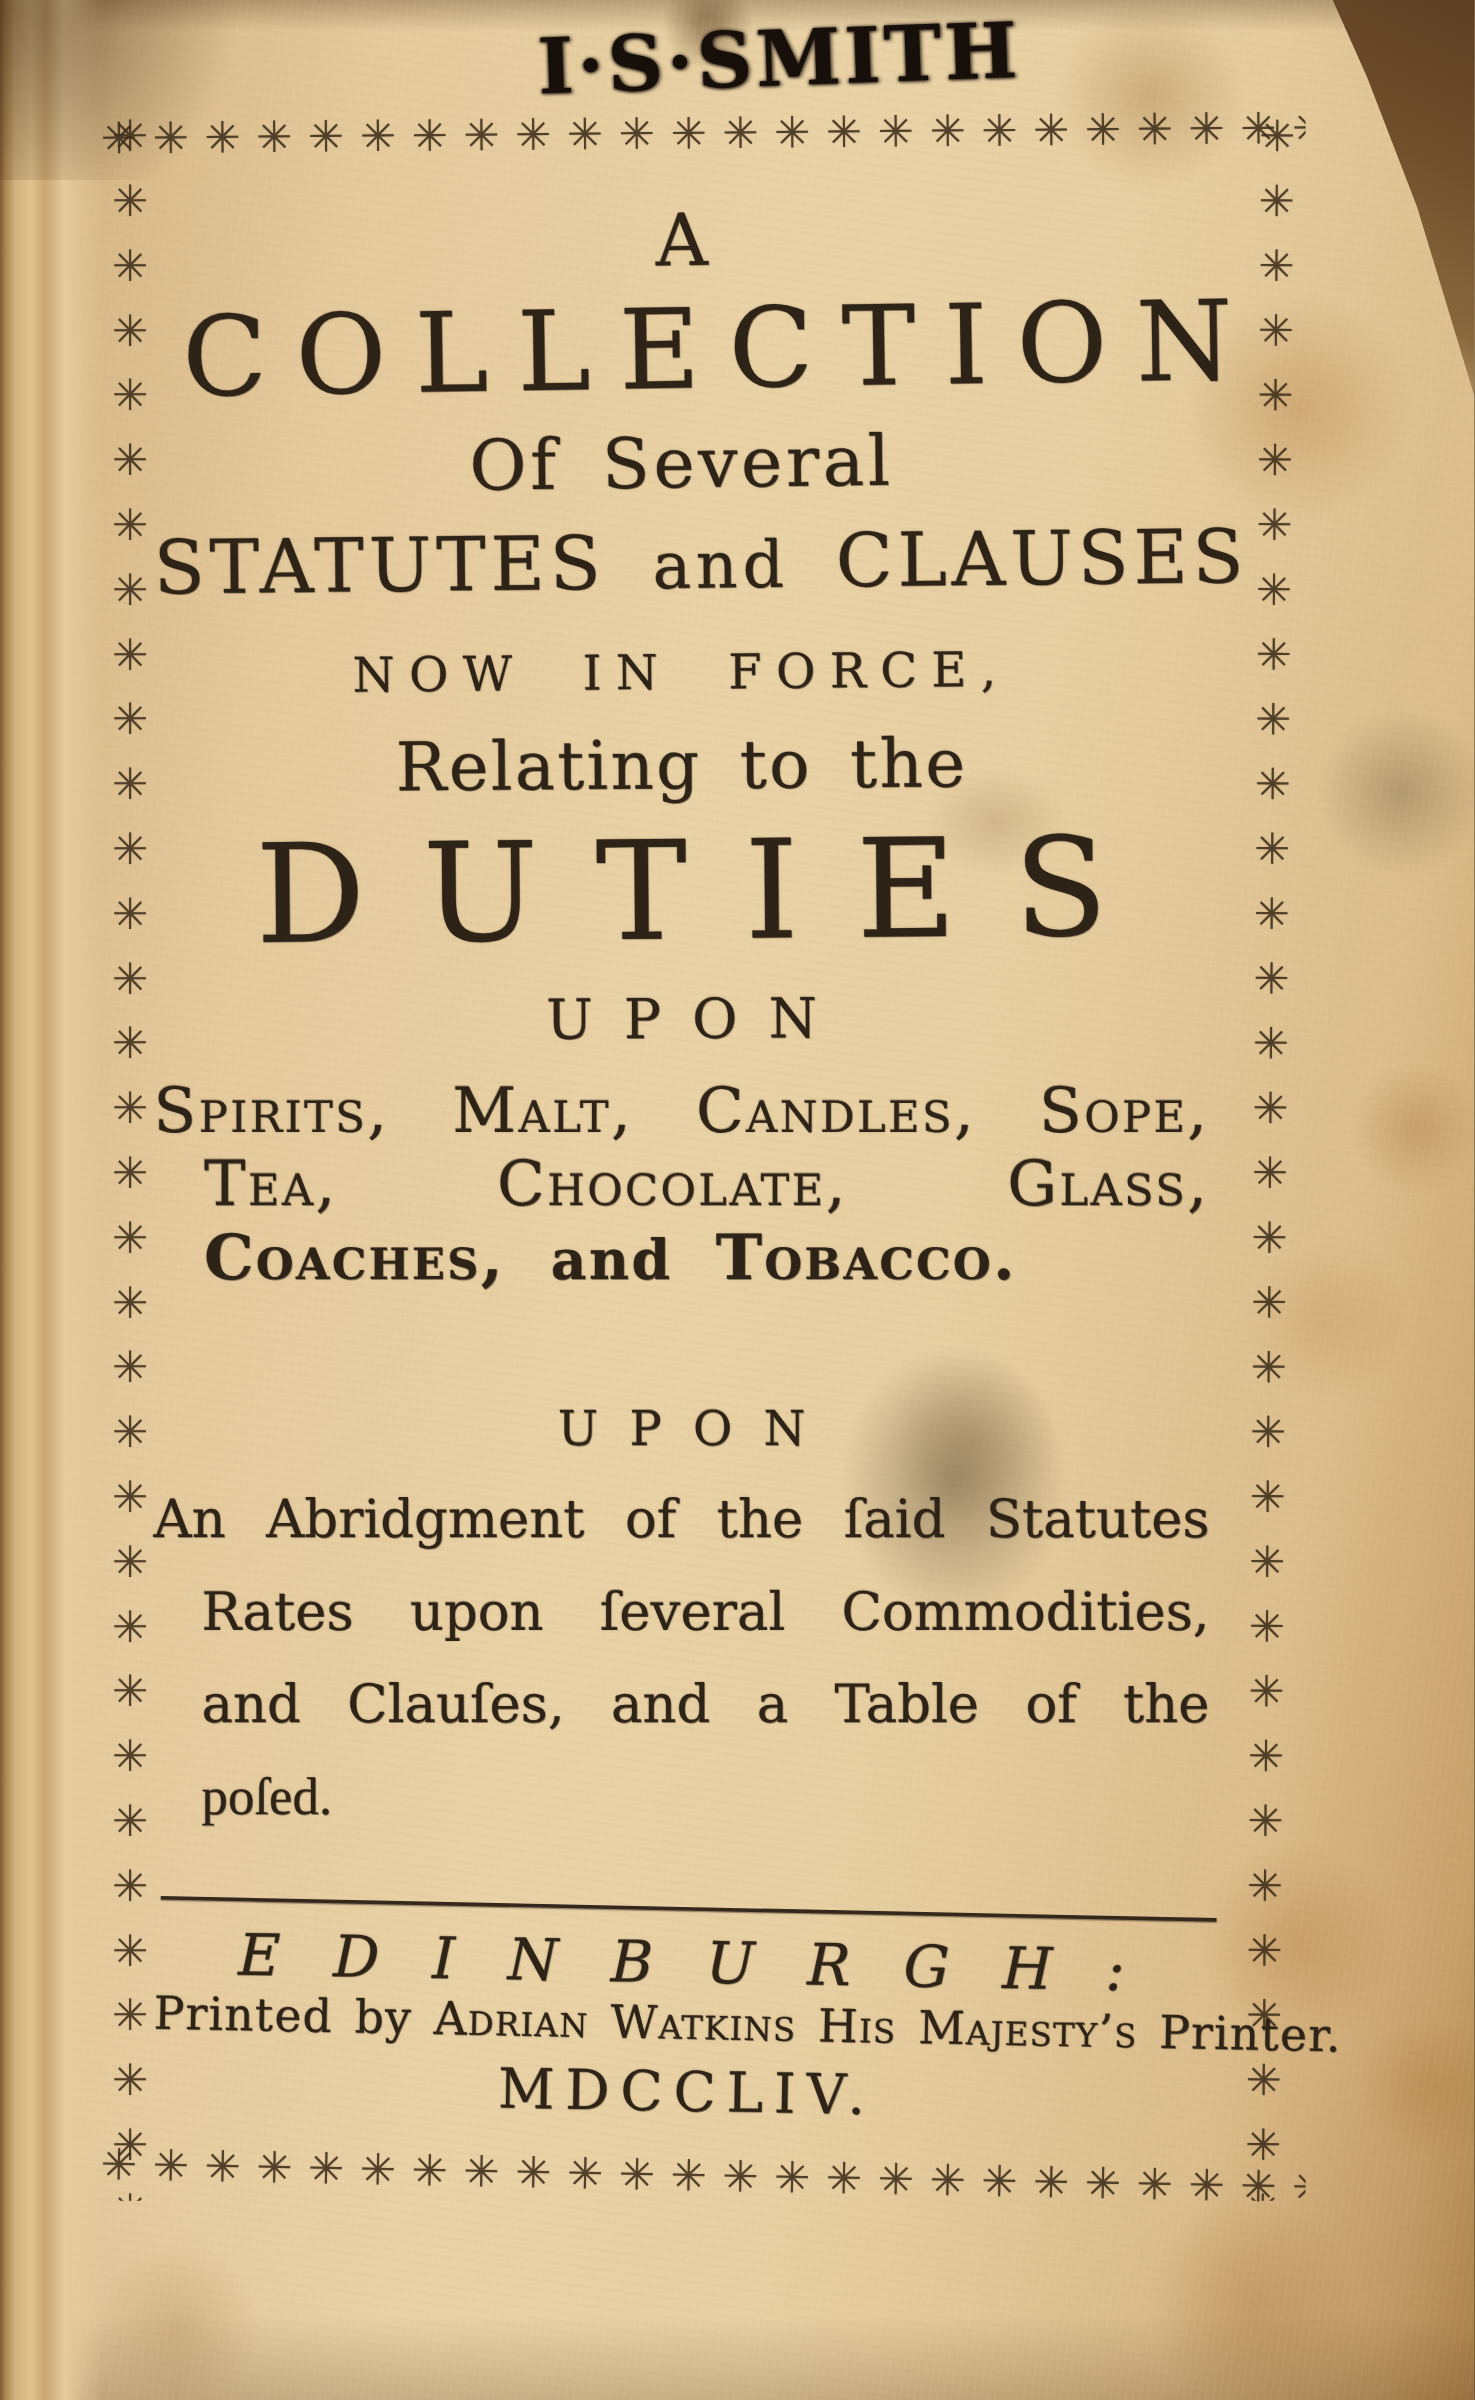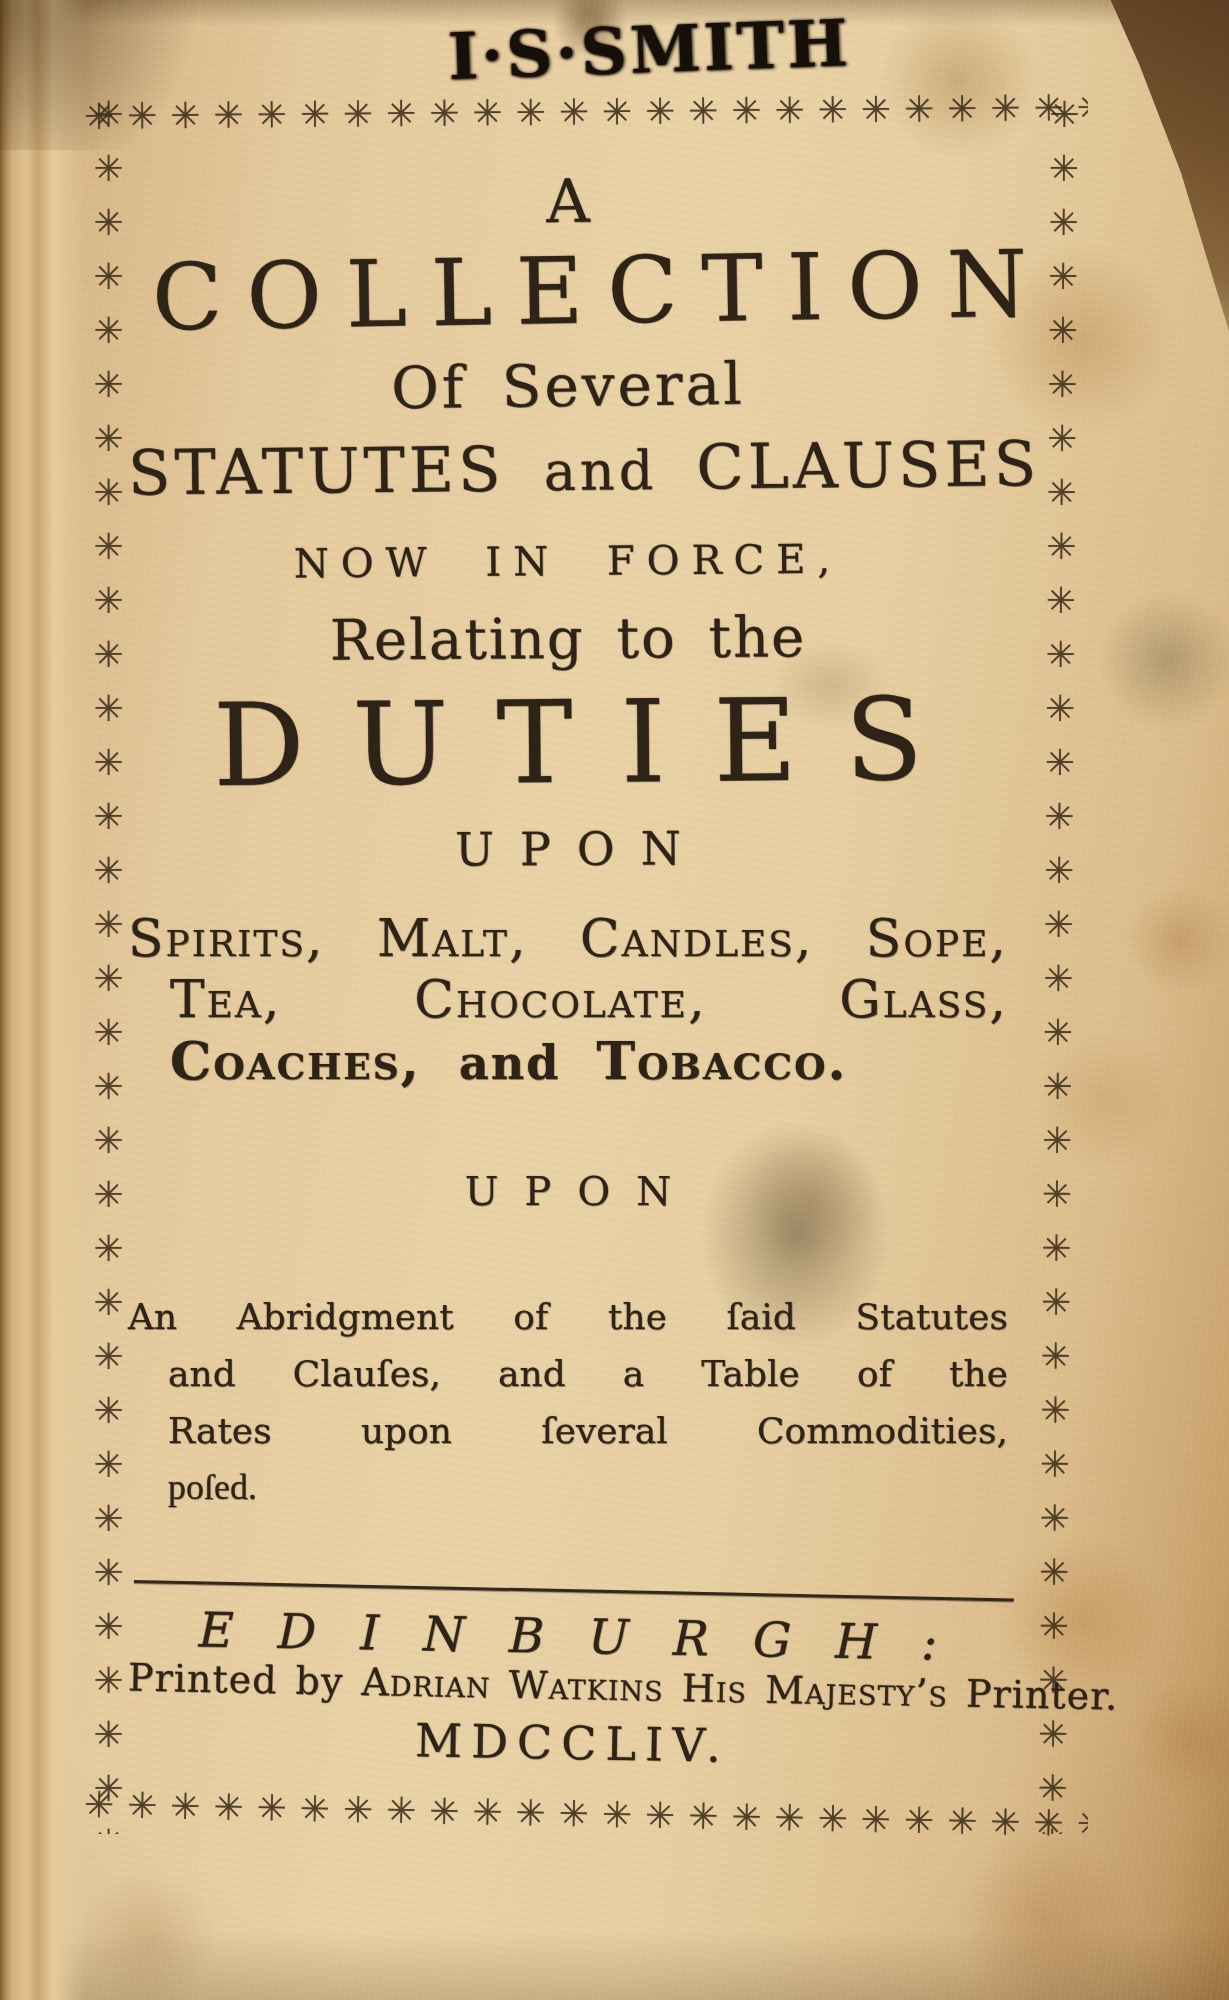--- a/index.html
+++ b/index.html
@@ -96,29 +96,29 @@
   .ln-article{top:166px;font-size:60px;transform:rotate(-.8deg);}
   .ln-collection{top:238px;font-size:92px;letter-spacing:24px;text-indent:24px;transform:rotate(-.9deg);white-space:nowrap;}
   .ln-ofseveral{top:352px;font-size:58px;letter-spacing:3px;word-spacing:14px;transform:rotate(-.7deg);}
   .ln-statutes{top:432px;font-size:62px;letter-spacing:4px;word-spacing:18px;transform:rotate(-.6deg);white-space:nowrap;}
   .ln-statutes .lc{font-size:54px;}
   .ln-force{top:538px;font-size:40px;letter-spacing:12px;word-spacing:22px;transform:rotate(-.5deg);}
   .ln-relating{top:606px;font-size:56px;letter-spacing:2px;word-spacing:12px;transform:rotate(-.4deg);}
   .ln-duties{top:676px;font-size:114px;letter-spacing:48px;text-indent:48px;transform:rotate(-.5deg);white-space:nowrap;}
   .ln-upon{top:822px;font-size:46px;letter-spacing:26px;text-indent:26px;transform:rotate(-.3deg);}
 
-  .commodities{top:896px;font-size:52px;letter-spacing:2px;line-height:61px;margin-top:12px;}
+  .commodities{top:896px;font-size:52px;letter-spacing:2px;line-height:61px;}
   .commodities .cline{font-variant:small-caps;text-align:justify;text-align-last:justify;word-spacing:8px;}
   .commodities .cline.ind{padding-left:42px;box-sizing:border-box;}
   .commodities .cline.last{text-align-last:left;word-spacing:18px;font-weight:bold;}
   .commodities .lc{font-variant:normal;font-size:46px;}
 
   .ln-with{top:1168px;font-size:40px;letter-spacing:26px;text-indent:26px;}
 
-  .abridgment{top:1288px;font-size:36px;line-height:57px;}
+  .abridgment{top:1228px;font-size:44px;line-height:77px;}
   .abridgment .aline{text-align:justify;text-align-last:justify;word-spacing:6px;}
   .abridgment .aline.ind{padding-left:40px;box-sizing:border-box;}
   .abridgment .aline.last{text-align-last:left;font-family:Liberation Serif, serif;}
 
   .rule{
     top:1580px;left:6px;width:870px;height:3px;
     background:#33281b;box-shadow:0 1px 1px rgba(51,40,27,.5);
     transform:rotate(1.2deg);transform-origin:left center;
   }
 
@@ -165,22 +165,22 @@
     <div class="commodities ink">
       <div class="cline">Spirits, Malt, Candles, Sope,</div>
       <div class="cline ind">Tea, Chocolate, Glass,</div>
       <div class="cline ind last"><span class="sc">Coaches, </span><span class="lc">and </span><span class="sc">Tobacco.</span></div>
     </div>
 
     <div class="ln-with ctr ink">UPON</div>
 
     <div class="abridgment ink">
       <div class="aline">An Abridgment of the ſaid Statutes</div>
+      <div class="aline ind">Rates upon ſeveral Commodities,</div>
       <div class="aline ind">and Clauſes, and a Table of the</div>
-      <div class="aline ind">Rates upon ſeveral Commodities,</div>
       <div class="aline ind last">poſed.</div>
     </div>
 
     <div class="rule"></div>
 
     <div class="ln-city ctr ink">EDINBURGH:</div>
 
     <div class="ln-imprint ctr ink"><span>Printed by </span><span class="sc">Adrian Watkins His Majesty’s</span><span> Printer.</span></div>
 
     <div class="ln-year ctr ink">MDCCLIV.</div>

